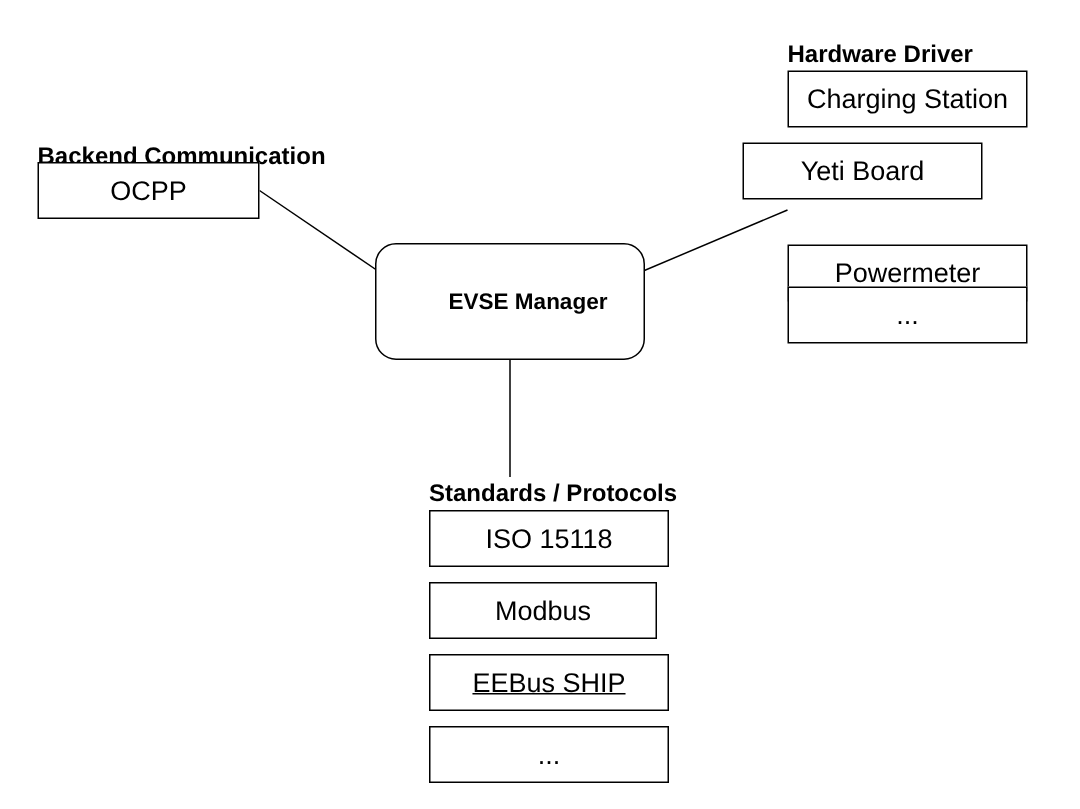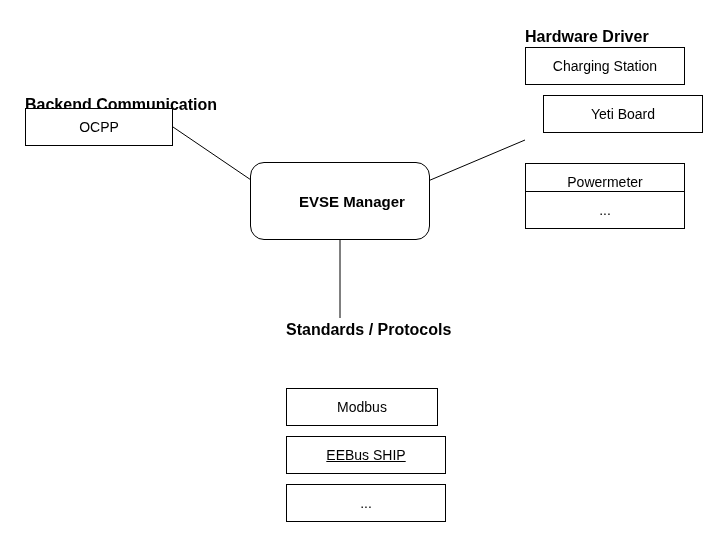--- a/index.html
+++ b/index.html
@@ -30,21 +30,21 @@
     font-size: 16px;
     font-weight: bold;
   }
   .box {
     position: absolute;
     border: 1px solid #000;
     background: #fff;
     display: flex;
     align-items: center;
     justify-content: center;
-    font-size: 14px;
+    font-size: 18px;
     box-sizing: border-box;
     padding: 0 8px;
     text-align: center;
   }
   .center-box {
     position: absolute;
     border: 1px solid #000;
     border-radius: 14px;
     background: #fff;
     display: flex;
@@ -56,21 +56,21 @@
     padding-left: 24px;
   }
   
   #backend-title { left: 25px; top: 96px; }
   #backend-ocpp  { left: 25px; top: 108px; width: 148px; height: 38px; }
   
   #center        { left: 250px; top: 162px; width: 180px; height: 78px; }
   
   #hw-title      { left: 525px; top: 28px; }
   #hw-0          { left: 525px; top: 47px;  width: 160px; height: 38px; }
-  #hw-1          { left: 543px; top: 95px;  width: 160px; height: 38px; }
+  #hw-1          { left: 495px; top: 95px;  width: 160px; height: 38px; }
   #hw-2          { left: 525px; top: 143px; width: 160px; height: 38px; margin-top: 20px; }
   #hw-3          { left: 525px; top: 191px; width: 160px; height: 38px; }
   
   #std-title     { left: 286px; top: 321px; }
   #std-0         { left: 286px; top: 340px; width: 160px; height: 38px; }
   #std-1         { left: 286px; top: 388px; width: 152px; height: 38px; }
   #std-2         { left: 286px; top: 436px; width: 160px; height: 38px; text-decoration: underline; }
   #std-3         { left: 286px; top: 484px; width: 160px; height: 38px; }
 </style>
 </head>
@@ -89,17 +89,18 @@
 
   <div id="center" class="center-box">EVSE Manager</div>
 
   <div id="hw-title" class="section-title">Hardware Driver</div>
   <div id="hw-0" class="box">Charging Station</div>
   <div id="hw-1" class="box">Yeti Board</div>
   <div id="hw-2" class="box">Powermeter</div>
   <div id="hw-3" class="box">...</div>
 
   <div id="std-title" class="section-title">Standards / Protocols</div>
+  <div id="std-0" class="box">ISO 15118</div>
   <div id="std-1" class="box">Modbus</div>
   <div id="std-2" class="box">EEBus SHIP</div>
   <div id="std-3" class="box">...</div>
 
 </div>
 
 </body></html>

